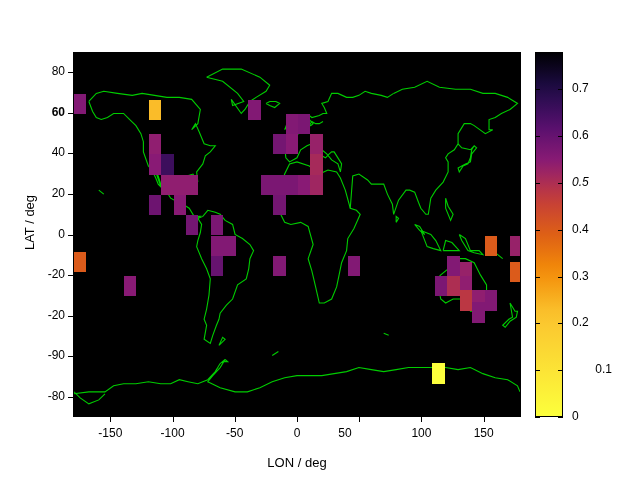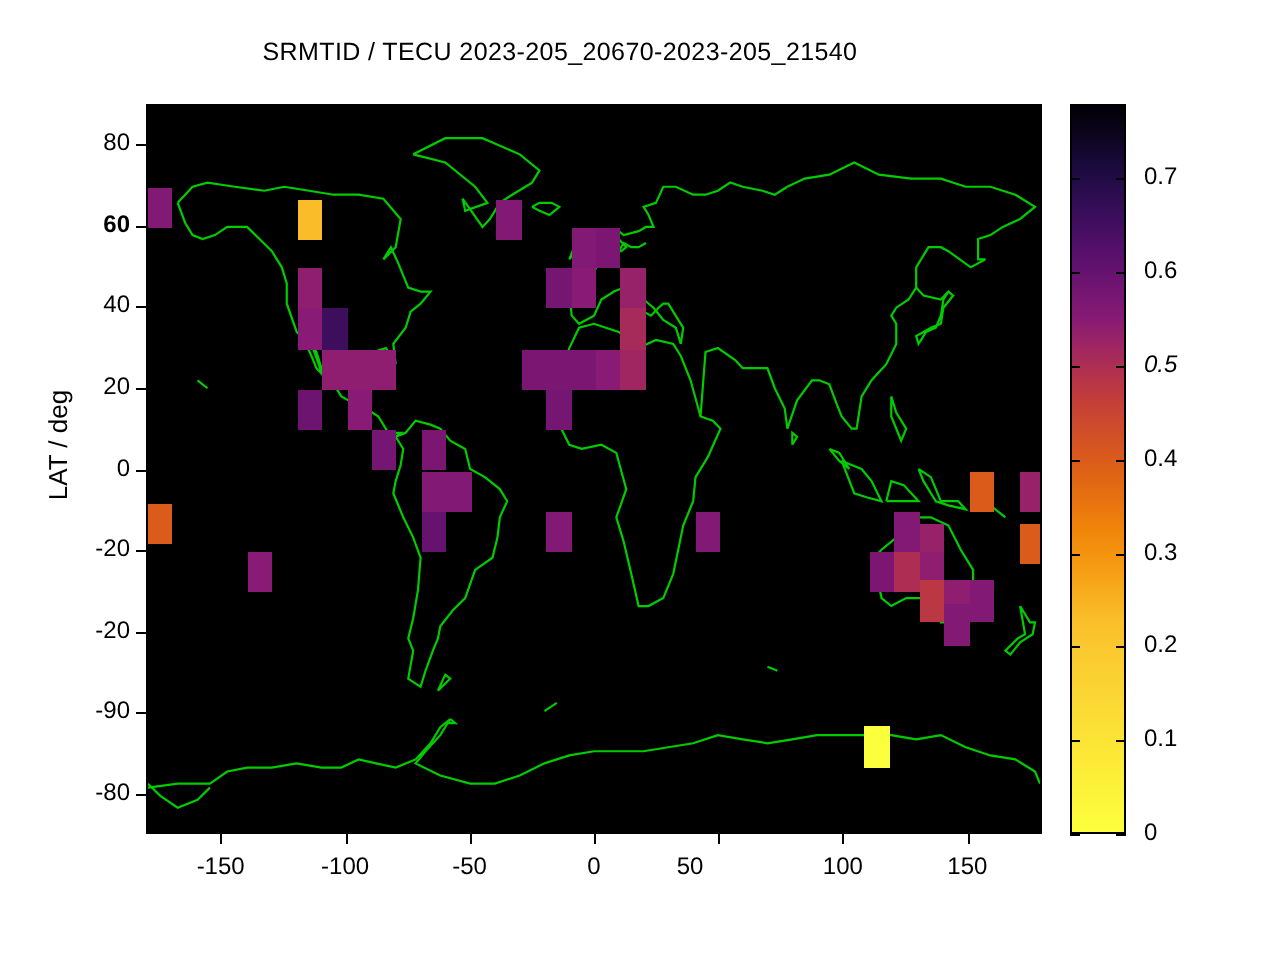--- a/index.html
+++ b/index.html
@@ -27,21 +27,20 @@
               border:1px solid #000;box-sizing:border-box;}
   #cbar-grad{position:absolute;left:0;top:0;width:100%;height:100%;}
   .cbtick{position:absolute;background:#000;height:1px;width:5px;}
   .cblab{position:absolute;font-size:12px;left:572px;width:40px;text-align:left;}
 </style>
 </head>
 <body>
 
 <div id="root">
 
-  <div id="title">SRMTID / TECU 2023-205_20670-2023-205_21540</div>
 
   <div id="plot-frame">
     <svg id="coast" viewBox="0 0 448 365" preserveAspectRatio="none">
         <polyline points="14.9,48.7 22.4,40.6 29.9,38.5 43.6,40.6 58.5,42.6 68.4,40.6 80.9,42.6 93.3,44.6 105.8,44.6 118.2,46.6 126.9,56.8 124.4,71.0 118.2,77.1 122.0,71.0 125.7,79.1 130.7,91.3 136.9,93.3 141.9,93.3 136.9,99.4 131.9,103.4 129.4,111.5 123.2,119.6 124.4,129.8 122.0,125.7 119.5,121.7 113.2,123.7 107.0,123.7 103.3,129.8 103.3,137.9 105.8,146.0 109.5,152.1 115.7,156.1 120.7,164.3 126.9,164.3 124.4,166.3" fill="none" stroke="#00cc00" stroke-width="1.1" vector-effect="non-scaling-stroke"></polyline>
         <polyline points="14.9,48.7 18.7,58.8 22.4,64.9 27.4,66.9 33.6,64.9 39.8,60.8 49.8,60.8 56.0,66.9 62.2,73.0 67.2,81.1 69.7,89.2 69.7,99.4 74.7,113.6 78.4,117.6 82.1,125.7 84.6,131.8 88.4,135.9 84.6,123.7 82.1,119.6 87.1,133.8 92.1,137.9 97.1,146.0 104.5,150.1 109.5,152.1" fill="none" stroke="#00cc00" stroke-width="1.1" vector-effect="non-scaling-stroke"></polyline>
         <polyline points="133.2,24.3 149.3,28.4 164.3,40.6 170.5,48.7 159.3,52.7 158.0,46.6 168.0,60.8 171.7,56.8 176.7,48.7 182.9,44.6 192.9,38.5 196.6,32.4 186.7,24.3 168.0,16.2 149.3,16.2 133.2,24.3" fill="none" stroke="#00cc00" stroke-width="1.1" vector-effect="non-scaling-stroke"></polyline>
         <polyline points="192.9,50.7 196.6,52.7 201.6,54.8 206.6,50.7 202.8,48.7 196.6,48.7 192.9,50.7" fill="none" stroke="#00cc00" stroke-width="1.1" vector-effect="non-scaling-stroke"></polyline>
         <polyline points="124.4,166.3 129.4,164.3 134.4,158.2 141.9,160.2 146.8,162.2 151.8,168.3 159.3,172.4 161.8,182.5 169.2,186.6 176.7,192.6 180.4,198.7 176.7,206.8 175.5,217.0 173.0,227.1 164.3,233.2 159.3,247.4 153.1,253.5 146.8,261.6 145.6,267.7 143.1,273.8 139.4,283.9 136.9,292.0 130.7,287.9 133.2,273.8 130.7,267.7 133.2,257.5 135.6,243.3 136.9,227.1 133.2,217.0 128.2,206.8 123.2,194.7 124.4,188.6 126.9,180.5 128.2,172.4 124.4,166.3" fill="none" stroke="#00cc00" stroke-width="1.1" vector-effect="non-scaling-stroke"></polyline>
         <polyline points="202.8,152.1 204.1,141.9 209.1,129.8 211.6,121.7 216.5,111.5 224.0,109.5 236.4,113.6 246.4,121.7 255.1,117.6 263.8,119.6 267.6,125.7 272.5,137.9 277.5,156.1 283.7,158.2 287.5,162.2 281.2,176.4 275.0,186.6 273.8,198.7 268.8,210.9 266.3,223.1 263.8,235.2 258.8,247.4 251.4,251.4 246.4,251.4 242.7,235.2 238.9,219.0 235.2,206.8 240.2,192.6 235.2,174.4 227.7,170.3 217.8,172.4 211.6,170.3 206.6,160.2 202.8,152.1" fill="none" stroke="#00cc00" stroke-width="1.1" vector-effect="non-scaling-stroke"></polyline>
         <polyline points="211.6,93.3 212.8,105.4 216.5,109.5 224.0,105.4 227.7,97.3 234.0,93.3 238.9,91.3 241.4,97.3 243.9,99.4 246.4,101.4 248.9,103.4 252.6,105.4 256.4,101.4 258.8,99.4 261.3,99.4 267.6,109.5 268.8,111.5 267.6,119.6 265.1,111.5 258.8,107.5 253.9,101.4 248.9,97.3 245.2,93.3 241.4,91.3 238.9,91.3" fill="none" stroke="#00cc00" stroke-width="1.1" vector-effect="non-scaling-stroke"></polyline>
@@ -112,20 +111,21 @@
         <div class="cell" style="left: 385.778px; top: 223.056px; width: 12.4444px; height: 20.2778px; background: rgb(144, 30, 112);"></div>
         <div class="cell" style="left: 373.333px; top: 223.056px; width: 12.4444px; height: 20.2778px; background: rgb(173, 46, 82);"></div>
         <div class="cell" style="left: 385.778px; top: 237.25px; width: 12.4444px; height: 20.2778px; background: rgb(187, 55, 67);"></div>
         <div class="cell" style="left: 398.222px; top: 237.25px; width: 12.4444px; height: 20.2778px; background: rgb(144, 30, 112);"></div>
         <div class="cell" style="left: 410.667px; top: 237.25px; width: 12.4444px; height: 20.2778px; background: rgb(130, 25, 116);"></div>
         <div class="cell" style="left: 398.222px; top: 249.417px; width: 12.4444px; height: 20.2778px; background: rgb(130, 25, 116);"></div>
         <div class="cell" style="left: 358.4px; top: 310.25px; width: 12.4444px; height: 20.2778px; background: rgb(252, 255, 60);"></div>
       </div>
   </div>
 
+  <div id="xaxis-title">LON / deg</div>
   <div id="yaxis-title">LAT / deg</div>
 
   <div id="cbar-frame">
     <div id="cbar-grad" style="background: linear-gradient(to top, rgb(252, 255, 60) 0%, rgb(252, 246, 58) 4.2%, rgb(252, 237, 56) 8.3%, rgb(252, 228, 54) 12.5%, rgb(251, 219, 52) 16.7%, rgb(251, 210, 50) 20.8%, rgb(251, 201, 48) 25%, rgb(250, 190, 42) 29.2%, rgb(247, 171, 29) 33.3%, rgb(245, 151, 16) 37.5%, rgb(240, 133, 10) 41.7%, rgb(231, 114, 16) 45.8%, rgb(222, 96, 22) 50%, rgb(211, 81, 37) 54.2%, rgb(200, 66, 52) 58.3%, rgb(182, 52, 73) 62.5%, rgb(159, 38, 97) 66.7%, rgb(135, 26, 116) 70.8%, rgb(113, 21, 113) 75%, rgb(90, 16, 110) 79.2%, rgb(67, 14, 97) 83.3%, rgb(45, 13, 81) 87.5%, rgb(26, 10, 61) 91.7%, rgb(13, 5, 32) 95.8%, rgb(0, 0, 4) 100%);"></div>
   </div>
 
 <div class="tick" style="left: 110.333px; top: 417px; width: 1px; height: 5px;"></div>
     <div class="xlab" style="left: 80.3333px; top: 426px;">-150</div>
     <div class="tick" style="left: 172.556px; top: 417px; width: 1px; height: 5px;"></div>
     <div class="xlab" style="left: 142.556px; top: 426px;">-100</div>
@@ -155,21 +155,21 @@
     <div class="ylab" style="left: 19px; top: 307.611px;">-20</div>
     <div class="tick" style="left: 68px; top: 356.167px; width: 5px; height: 1px;"></div>
     <div class="ylab" style="left: 19px; top: 348.167px;">-90</div>
     <div class="tick" style="left: 68px; top: 396.722px; width: 5px; height: 1px;"></div>
     <div class="ylab" style="left: 19px; top: 388.722px;">-80</div>
     <div class="cbtick" style="left: 535px; top: 417px;"></div>
     <div class="cbtick" style="left: 558px; top: 417px;"></div>
     <div class="cblab" style="top: 409px;">0</div>
     <div class="cbtick" style="left: 535px; top: 370.205px;"></div>
     <div class="cbtick" style="left: 558px; top: 370.205px;"></div>
-    <div class="cblab" style="top: 362.205px;">0.1</div>
+    <div class="cblab" style="top: 362.205px; text-align: right;">0.1</div>
     <div class="cbtick" style="left: 535px; top: 323.41px;"></div>
     <div class="cbtick" style="left: 558px; top: 323.41px;"></div>
     <div class="cblab" style="top: 315.41px;">0.2</div>
     <div class="cbtick" style="left: 535px; top: 276.615px;"></div>
     <div class="cbtick" style="left: 558px; top: 276.615px;"></div>
     <div class="cblab" style="top: 269px;">0.3</div>
     <div class="cbtick" style="left: 535px; top: 229.821px;"></div>
     <div class="cbtick" style="left: 558px; top: 229.821px;"></div>
     <div class="cblab" style="top: 221.821px;">0.4</div>
     <div class="cbtick" style="left: 535px; top: 183.026px;"></div>

